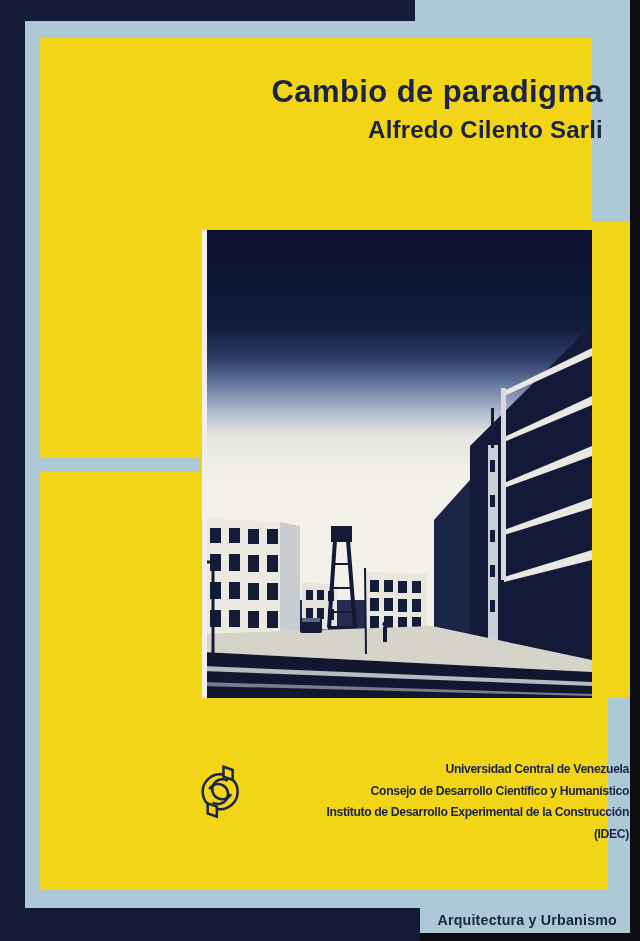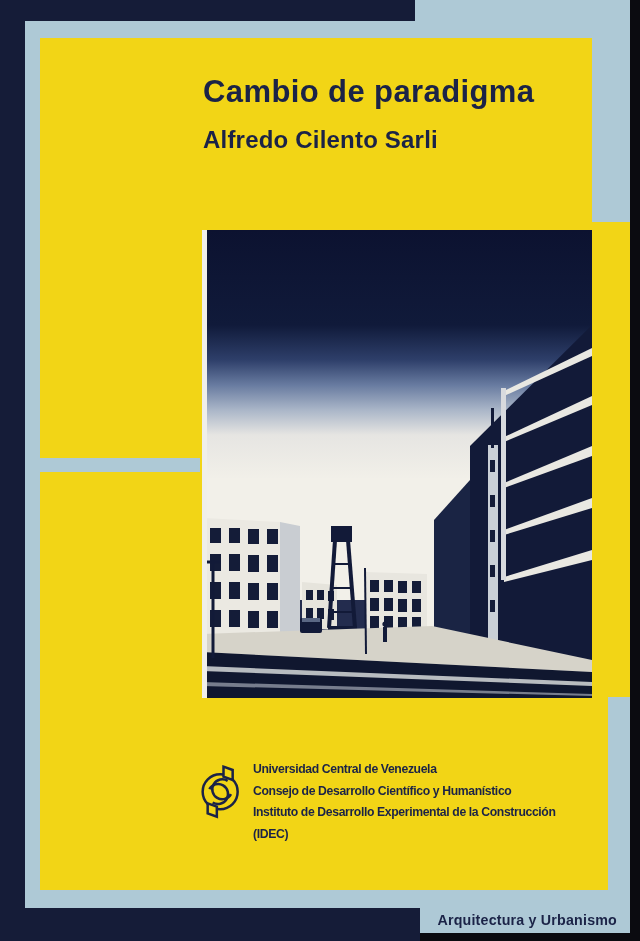--- a/index.html
+++ b/index.html
@@ -5,35 +5,36 @@
   :root{
     --yellow:#f2d516; --navy:#151c38; --paleblue:#aec9d6; --ink:#1b2347;
     --edge:#0b0b10; --skytop:#0c1230; --paper:#f2f0e9;
   }
   *{margin:0;padding:0;box-sizing:border-box;}
   html,body{background:#444;}
   body{font-family:"Liberation Sans","DejaVu Sans",sans-serif;}
   .cover{
     position:relative;width:640px;height:941px;overflow:hidden;
     background:var(--paleblue,#aec9d6);
+    text-align:right;
   }
   .abs{position:absolute;}
   
   .spine-left{left:0;top:0;width:25px;height:941px;background:var(--navy);}
   .bar-top{left:0;top:0;width:415px;height:21px;background:var(--navy);}
   .edge-right{right:0;top:0;width:10px;height:941px;background:var(--edge);}
   .yellow-a{left:40px;top:38px;width:552px;height:420px;background:var(--yellow);}
   .yellow-c{left:200px;top:222px;width:432px;height:475px;background:var(--yellow);}
   .yellow-b{left:40px;top:472px;width:568px;height:418px;background:var(--yellow);}
   .bar-bottom{left:25px;top:908px;width:395px;height:33px;background:var(--navy);}
   .edge-bottom{left:420px;top:933px;width:220px;height:8px;background:var(--edge);}
   
   .title-block{left:203px;top:74px;width:400px;color:var(--ink);}
   .title{font-size:31px;line-height:35px;font-weight:bold;letter-spacing:.4px;}
-  .author{margin-top:18px;font-size:24px;line-height:26px;font-weight:bold;letter-spacing:.2px;}
+  .author{margin-top:8px;font-size:24px;line-height:26px;font-weight:bold;letter-spacing:.2px;}
   
   .photo{left:202px;top:230px;width:390px;height:468px;}
   .photo svg{display:block;width:100%;height:100%;}
   
   .credits-logo{left:196px;top:760px;width:50px;height:64px;}
   .credits-text{
     left:253px;top:758px;width:400px;color:var(--ink);
     font-size:13px;font-weight:bold;line-height:21.5px;letter-spacing:-.4px;
     transform:scaleX(.94);transform-origin:left top;white-space:nowrap;
   }

